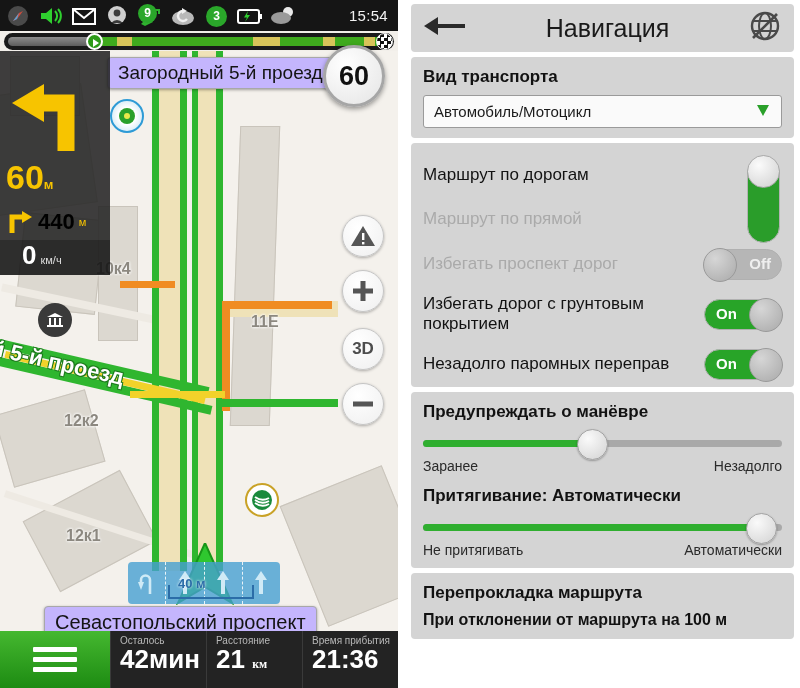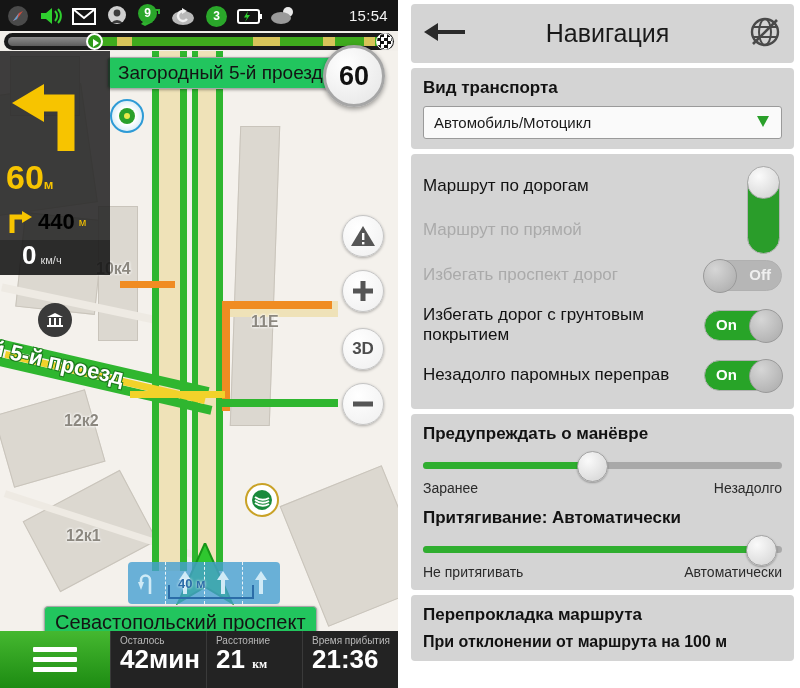--- a/index.html
+++ b/index.html
@@ -77,21 +77,21 @@
     text-shadow:0 0 3px #fff,0 0 3px #fff;
   }
   .minor { position:absolute; background:#eeeae3; }
   .hiway { position:absolute; background:#efe2b8; }
   .greenroute { position:absolute; background:#2fb62f; }
   .orangeroute { position:absolute; background:#f08c22; }
   .yellowroute { position:absolute; background:#f2d22a; }
 
   
   .plate {
-    position:absolute; background:#22c55e; border:1px solid #a8a8a8;
+    position:absolute; background:#c4b5fd; border:1px solid #a8a8a8;
     border-radius:4px; padding:4px 10px; font-size:19px; color:#141414;
     box-shadow:0 1px 3px rgba(0,0,0,.35); white-space:nowrap;
   }
   .road-label-rot {
     position:absolute; color:#fff; font-size:22px; font-weight:bold;
     text-shadow:1px 1px 0 #1d7a1d,-1px -1px 0 #1d7a1d,1px -1px 0 #1d7a1d,-1px 1px 0 #1d7a1d;
     transform:rotate(13deg); transform-origin:left top; white-space:nowrap;
   }
 
   
@@ -181,21 +181,21 @@
 
   
   .settings {
     position:absolute; left:405px; top:0; width:395px; height:688px;
     background:#ffffff; overflow:hidden;
   }
   .card {
     background:#d4d4d4; margin:5px 6px; border-radius:4px; padding:10px 12px;
   }
   .titlebar {
-    display:flex; align-items:center; height:59px; padding:0 12px;
+    display:flex; align-items:center; height:48px; padding:0 12px;
     background:#d4d4d4; margin:4px 6px 5px 6px; border-radius:4px;
   }
   .title-txt { flex:1; text-align:center; font-size:25px; color:#1a1a1a; }
   .sect-head { font-size:17px; font-weight:bold; color:#121212; margin-bottom:8px; }
   .dropdown {
     background:#fafafa; border:1px solid #9a9a9a; border-radius:3px;
     height:33px; display:flex; align-items:center; padding:0 10px;
     font-size:15px; color:#1a1a1a;
   }
   .dd-arrow { margin-left:auto; }
@@ -511,21 +511,21 @@
       <div class="dropdown">
         <span>Автомобиль/Мотоцикл</span>
         <span class="dd-arrow">
           <svg width="16" height="16" viewBox="0 0 16 16">
               <polygon points="2,3 14,3 8,14" fill="#2aa02a"></polygon>
             </svg>
         </span>
       </div>
     </div>
 
-    <div class="card" style="position:relative;padding-bottom:11px">
+    <div class="card" style="position:relative;padding-bottom:0">
       <div class="row" style="min-height:44px">
         <div class="row-label">Маршрут по дорогам</div>
       </div>
       <div class="row" style="min-height:44px">
         <div class="row-label dim">Маршрут по прямой</div>
       </div>
       <div class="vtoggle">
         <div class="knob"></div>
       </div>
 

